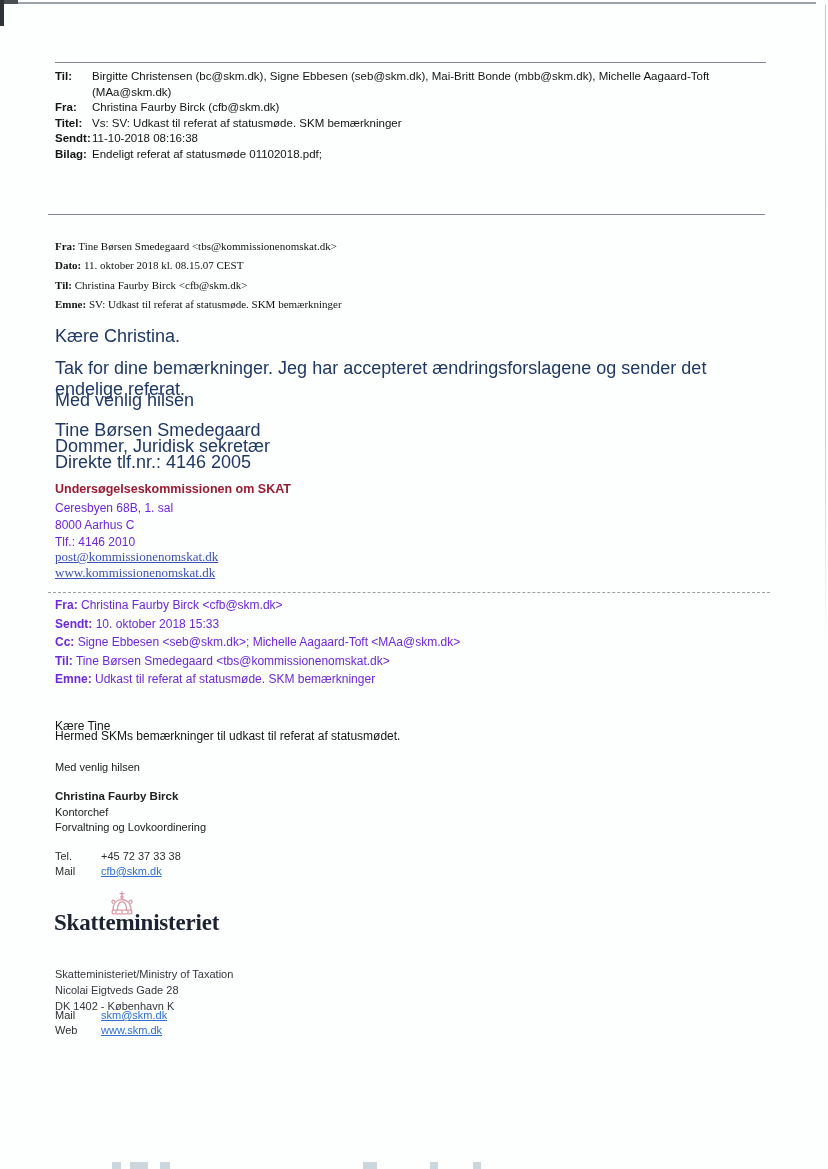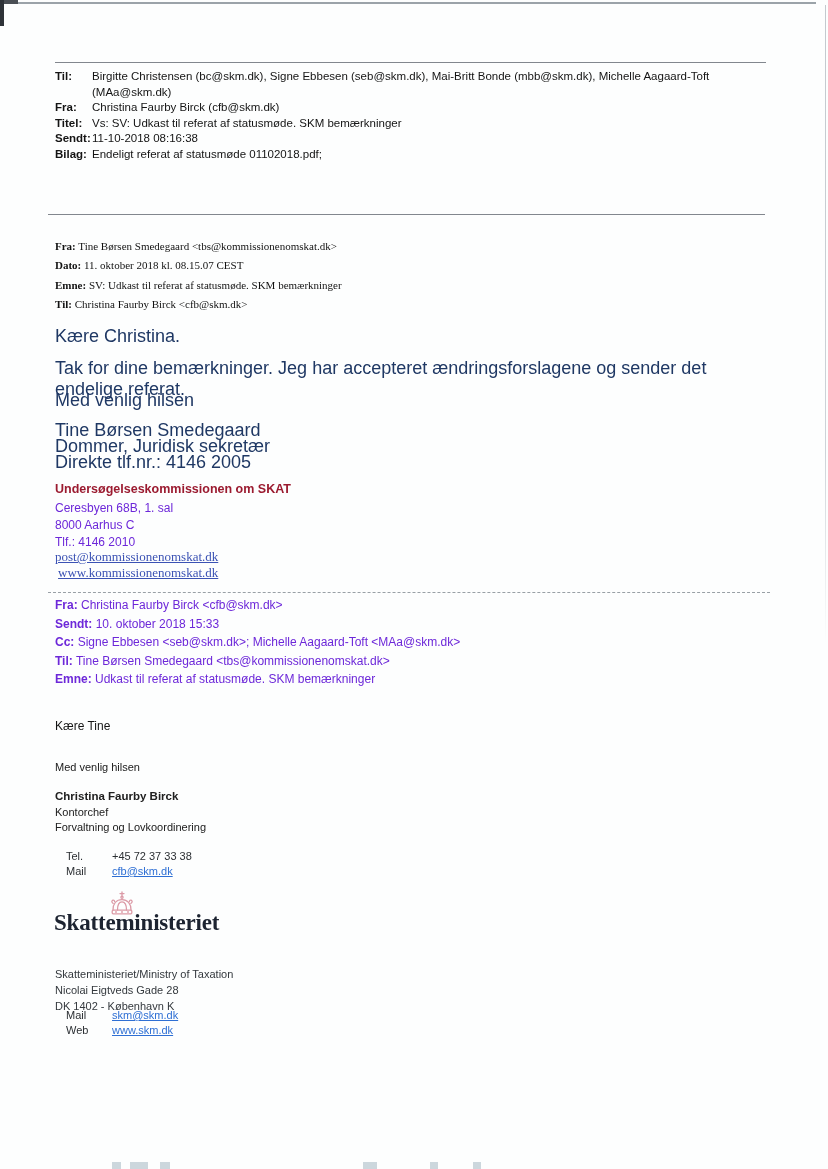--- a/index.html
+++ b/index.html
@@ -43,39 +43,39 @@
   .blue { color:#1f3864; font-size:18px; }
   .b-greet { position:absolute; left:55px; top:326px; }
   .b-par   { position:absolute; left:55px; top:358px; width:700px; }
   .b-close { position:absolute; left:55px; top:390px; }
   .b-sig   { position:absolute; left:55px; top:422px; line-height:16px; }
 
   
   .komm-name { position:absolute; left:55px; top:482px; font-size:12.5px; font-weight:bold; color:#9b1b30; }
   .komm-addr { position:absolute; left:55px; top:500px; font-size:12px; line-height:16.8px; color:#6d28d9; }
   .komm-links { position:absolute; left:55px; top:549px; font-family:"Liberation Serif", serif;
-    font-size:13px; line-height:15.8px;text-align:right; }
+    font-size:13px; line-height:15.8px; }
   .komm-links a { color:#3b52b4; text-decoration:underline; }
 
   
   .hdr2 { position:absolute; left:55px; top:596px; width:700px;
     font-size:12px; line-height:18.6px; color:#6d28d9; }
   .hdr2 .lbl { font-weight:bold; }
 
   
   .k-greet { position:absolute; left:55px; top:696px; font-size:12px; color:#141414;margin-top:23px; }
   .k-par   { position:absolute; left:55px; top:729px; font-size:12px; color:#141414; }
   .k-close { position:absolute; left:55px; top:761px; font-size:11px; color:#202020; }
   .k-sig   { position:absolute; left:55px; top:789px; font-size:11px; line-height:15.5px; color:#202020; }
   .k-sig .name { font-weight:bold; font-size:11.5px; }
 
   
   .contact { position:absolute; left:55px; font-size:11px; line-height:15px; color:#2b2f33; }
   .contact .row { display:flex; }
-  .contact .lbl { width:46px; flex:0 0 46px;margin-left:11px; }
+  .contact .lbl { width:46px; flex:0 0 46px; }
   .contact a { color:#2e6fd4; text-decoration:underline; }
   .contact1 { top:849px; }
   .contact2 { top:1008px; }
 
   
   .crown { position:absolute; left:108px; top:891px; }
   .wordmark { position:absolute; left:54px; top:910px;
     font-family:"Liberation Serif", serif; font-size:23px; font-weight:bold;
     letter-spacing:-0.2px; color:#1c2330; }
   .ministry-addr { position:absolute; left:55px; top:951px; font-size:11px; line-height:15.8px; color:#33383d;margin-top:16px; }
@@ -126,26 +126,26 @@
   <div class="serif-hdr">
     <div>
       <span class="lbl">Fra:</span>
       <span>Tine Børsen Smedegaard &lt;tbs@kommissionenomskat.dk&gt;</span>
     </div>
     <div>
       <span class="lbl">Dato:</span>
       <span>11. oktober 2018 kl. 08.15.07 CEST</span>
     </div>
     <div>
+      <span class="lbl">Til:</span>
+      <span>Christina Faurby Birck &lt;cfb@skm.dk&gt;</span>
+    </div>
+    <div>
       <span class="lbl">Emne:</span>
       <span>SV: Udkast til referat af statusmøde. SKM bemærkninger</span>
-    </div>
-    <div>
-      <span class="lbl">Til:</span>
-      <span>Christina Faurby Birck &lt;cfb@skm.dk&gt;</span>
     </div>
   </div>
 
   <div class="blue b-greet">Kære Christina.</div>
   <div class="blue b-par">Tak for dine bemærkninger. Jeg har accepteret ændringsforslagene og sender det endelige referat.</div>
   <div class="blue b-close">Med venlig hilsen</div>
   <div class="blue b-sig">
     <div>Tine Børsen Smedegaard</div>
     <div>Dommer, Juridisk sekretær</div>
     <div>Direkte tlf.nr.: 4146 2005</div>
@@ -179,20 +179,21 @@
       <span class="lbl">Til:</span>
       <span>Tine Børsen Smedegaard &lt;tbs@kommissionenomskat.dk&gt;</span>
     </div>
     <div>
       <span class="lbl">Emne:</span>
       <span>Udkast til referat af statusmøde. SKM bemærkninger</span>
     </div>
   </div>
 
   <div class="k-greet">Kære Tine</div>
+  <div class="k-par">Hermed SKMs bemærkninger til udkast til referat af statusmødet.</div>
   <div class="k-close">Med venlig hilsen</div>
   <div class="k-sig">
     <div class="name">Christina Faurby Birck</div>
     <div>Kontorchef</div>
     <div>Forvaltning og Lovkoordinering</div>
   </div>
 
   <div class="contact contact1">
     <div class="row">
       <span class="lbl">Tel.</span>

